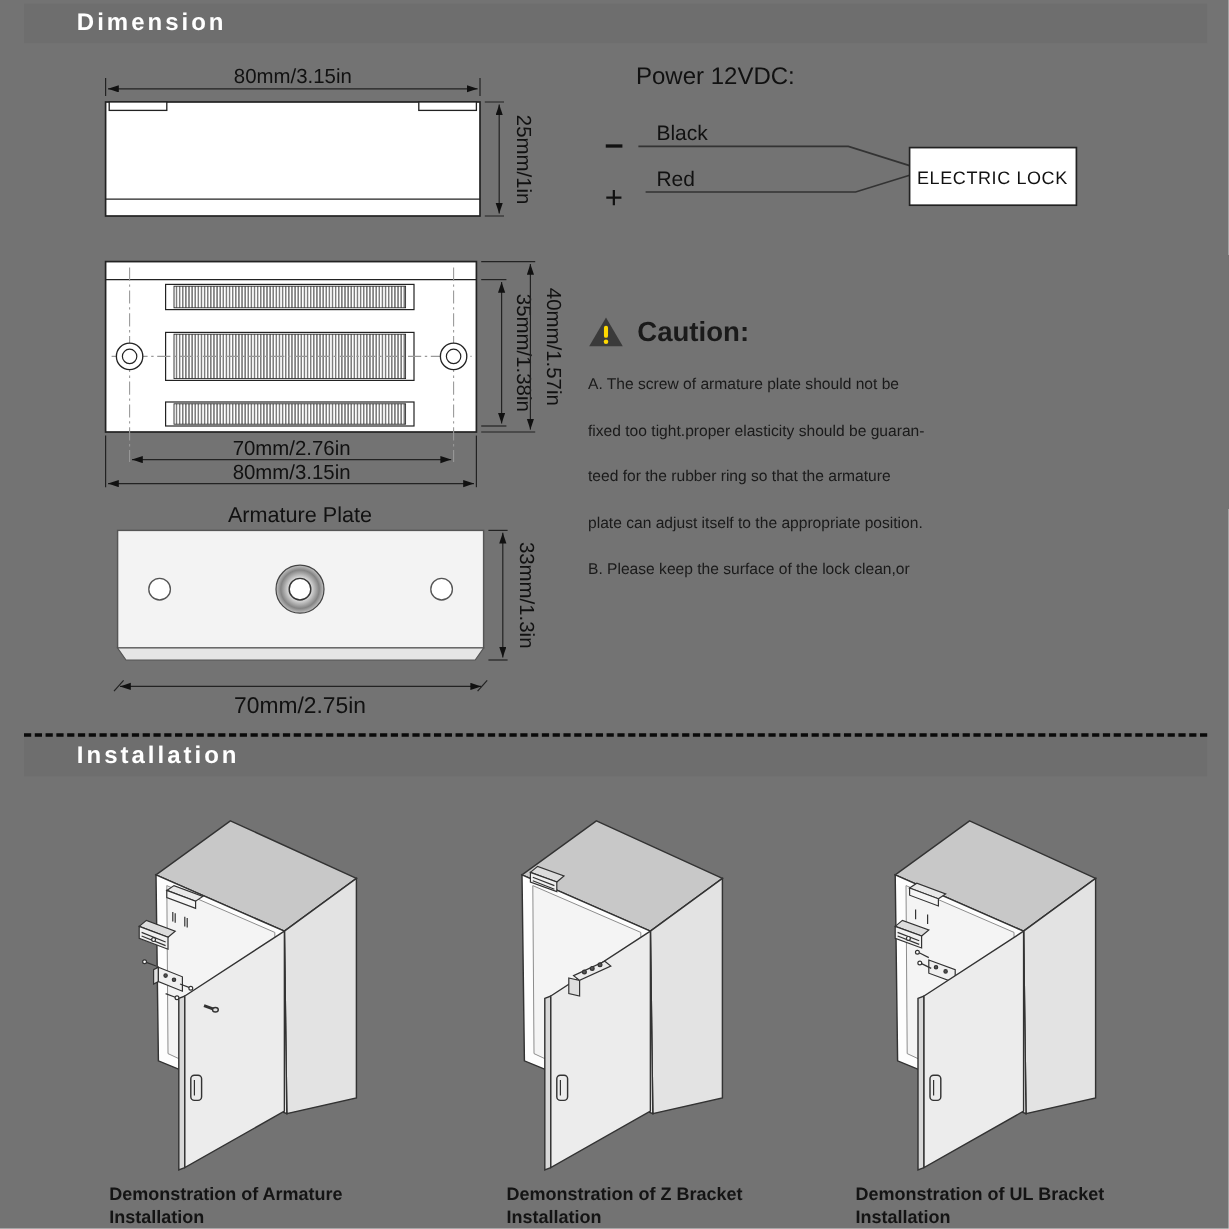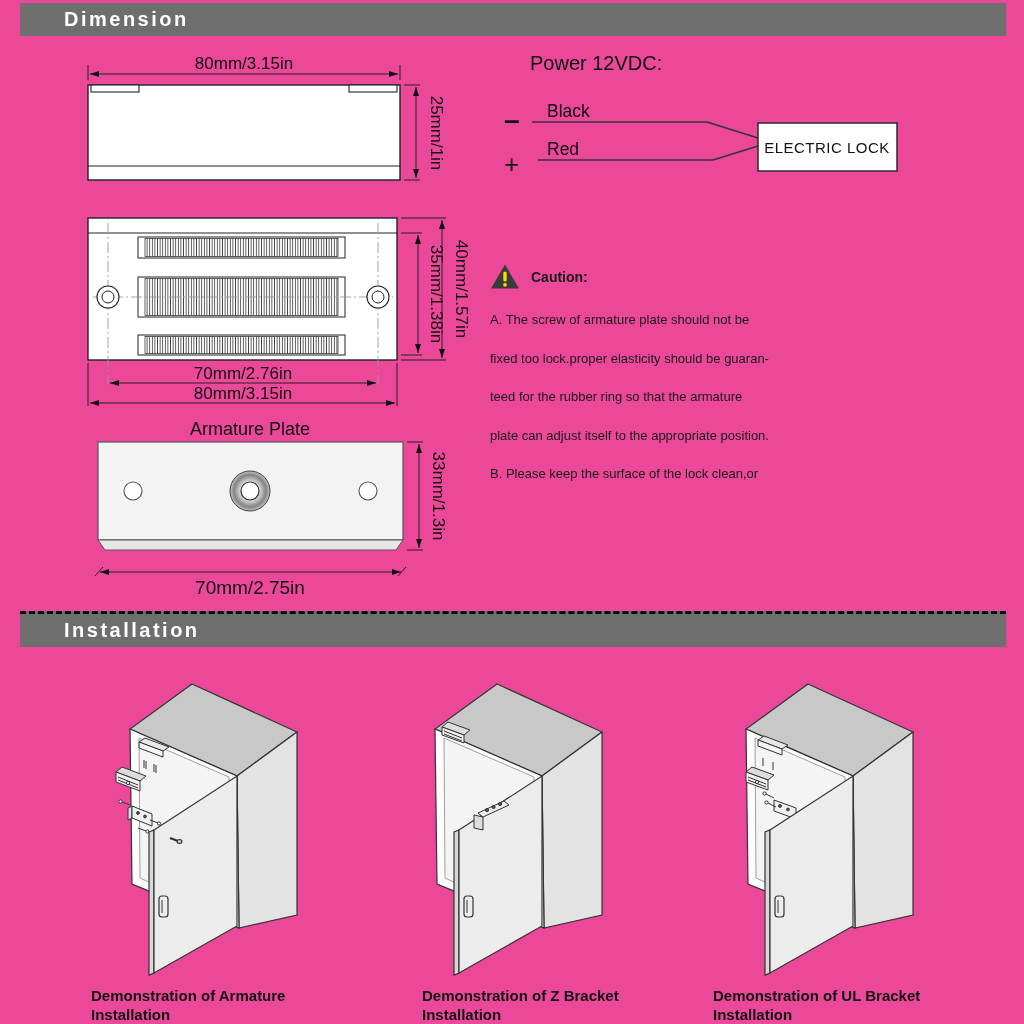--- a/index.html
+++ b/index.html
@@ -1,27 +1,27 @@
 <!DOCTYPE html>
 <html><head>
 <meta charset="utf-8">
 <style>
   html,body{margin:0;padding:0;background:#ffffff;}
-  #canvas{position:relative;width:1024px;height:1024px;background:#ec4899;overflow:hidden;
+  #canvas{position:relative;width:1024px;height:1024px;background:#737373;overflow:hidden;
           font-family:"Liberation Sans",sans-serif;color:#1a1a1a;}
   .bar{position:absolute;left:20px;width:986px;height:33px;background:#6e6e6e;color:#fff;
        font-weight:bold;font-size:20px;letter-spacing:2.5px;line-height:33px;
        padding-left:44px;box-sizing:border-box;}
   #installation-bar{border-top:3px dashed #0a0a0a;height:36px;line-height:33px;}
   .abs{position:absolute;}
   svg text{font-family:"Liberation Sans",sans-serif;fill:#111;}
   .dim-label{font-size:17px;}
   .big-label{font-size:19px;}
   .caution-title{position:absolute;left:490px;top:263px;display:flex;align-items:center;gap:11px;
-                 font-size:14px;font-weight:bold;}
+                 font-size:23px;font-weight:bold;}
   .caution-body{position:absolute;left:490px;top:301px;width:480px;font-size:13px;
                 line-height:38.6px;}
   .caption{position:absolute;top:986px;width:250px;font-size:15px;font-weight:bold;
            line-height:19px;color:#141414;}
 </style>
 </head>
 <body>
 
 <div id="canvas">
 
@@ -144,21 +144,21 @@
   <div class="caution-title">
     <svg width="30" height="27" viewBox="0 0 30 27">
       <polygon points="15,1.5 29,25.5 1,25.5" fill="#3a3a3a"></polygon>
       <rect x="13.3" y="8.5" width="3.4" height="10" rx="1.6" fill="#ffd900"></rect>
       <circle cx="15" cy="21.8" r="1.9" fill="#ffd900"></circle>
     </svg>
     <span>Caution:</span>
   </div>
   <div class="caution-body">
     <div>A. The screw of armature plate should not be</div>
-    <div>fixed too lock.proper elasticity should be guaran-</div>
+    <div>fixed too tight.proper elasticity should be guaran-</div>
     <div>teed for the rubber ring so that the armature</div>
     <div>plate can adjust itself to the appropriate position.</div>
     <div>B. Please keep the surface of the lock clean,or</div>
   </div>
 
   <div class="bar" id="installation-bar" style="top:611px;">Installation</div>
 
   <svg class="abs" style="left:92px;top:672px;" width="250" height="310" viewBox="0 0 250 310">
     <g stroke="#333" stroke-width="1.2">
       <polygon points="100,12 205,60 145,104 38,57" fill="#c8c8c8"></polygon>

